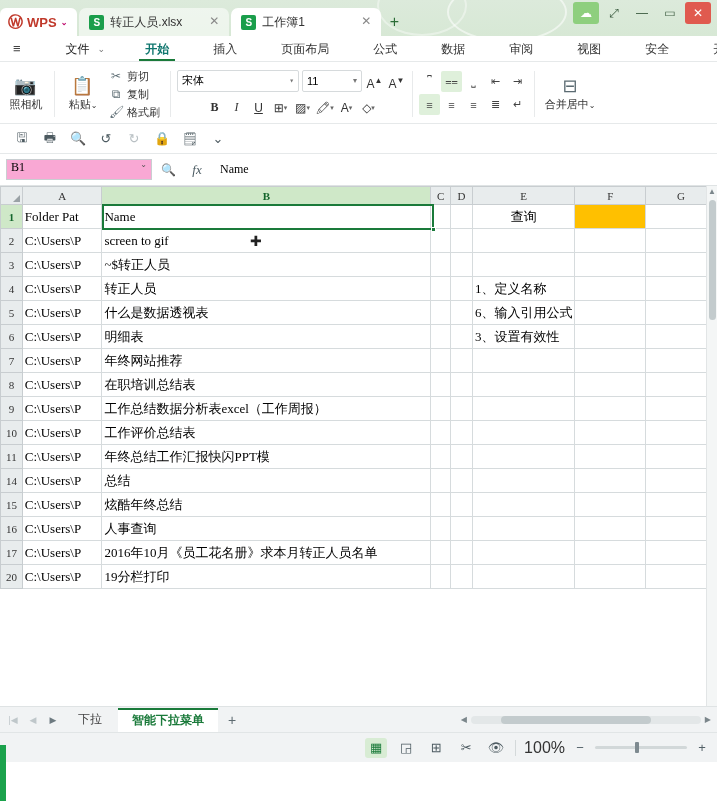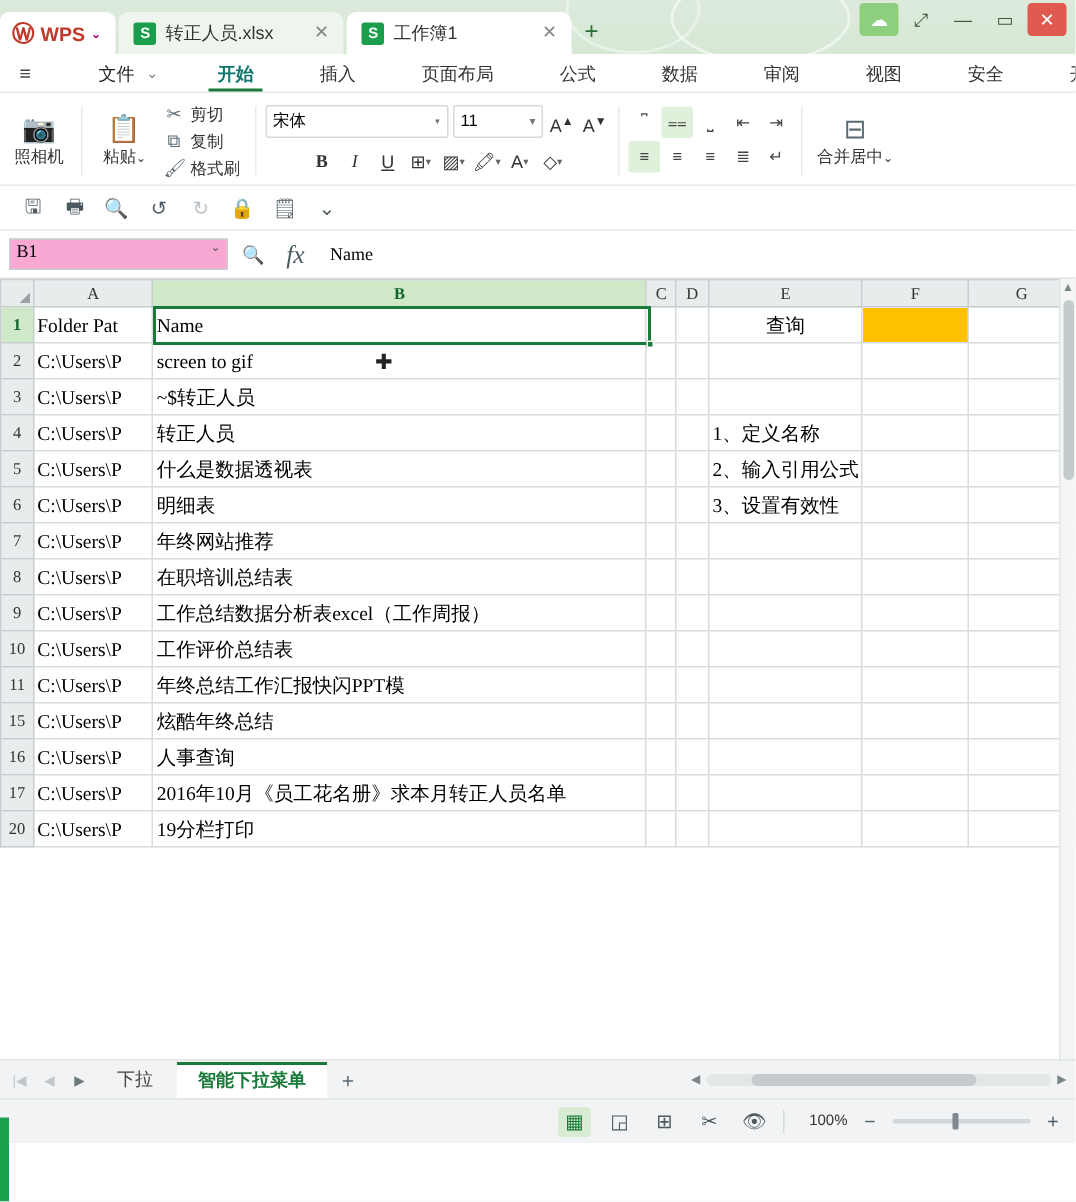--- a/index.html
+++ b/index.html
@@ -156,21 +156,21 @@
     height:32px; background:#fff; display:flex; align-items:center;
     padding:0 6px; gap:6px; border-bottom:1px solid #dfe3e4;
   }
   .namebox {
     width:146px; height:21px; border:1px solid #c9ced1; background:#f9a8d4;
     display:flex; padding:0 4px; font-size:12px;
     font-family:"Liberation Serif", serif;
   }
   .namebox .cv { margin-left:auto; font-size:8px; color:#555; }
   .fb-ic { width:22px; text-align:center; color:#4a5a61; font-size:12px; }
-  .fb-ic.fx { font-style:italic; font-family:"Liberation Serif",serif; font-size:17px; }
+  .fb-ic.fx { font-style:italic; font-family:"Liberation Serif",serif; font-size:13px; }
   .fcontent {
     flex:1; height:21px; display:flex; align-items:center;
     font-size:12px; font-family:"Liberation Serif",serif; padding-left:6px;
   }
 
   
   .gridwrap { position:relative; height:520px; background:#fff; overflow:hidden; }
   table.grid { border-collapse:collapse; table-layout:fixed; }
   .colhead td, .colhead th {
     height:18px; background:#e8eced; border:1px solid #c8cdd0;
@@ -247,21 +247,21 @@
   .statusbar {
     height:30px; background:#f1f3f4; display:flex; align-items:center;
     border-top:1px solid #e1e5e6; padding:0 8px; gap:8px;
   }
   .statusbar .vb {
     width:22px; height:20px; display:flex; align-items:center; justify-content:center;
     font-size:13px; color:#4c5a60; border-radius:3px;
   }
   .statusbar .vb.sel { background:#d8ecd4; color:#1a7a3a; }
   .statusbar .sep { width:1px; height:16px; background:#d4d9da; }
-  .statusbar .zoom { font-size:10px; color:#333; min-width:34px; text-align:right; }
+  .statusbar .zoom { font-size:16px; color:#333; min-width:34px; text-align:right; }
   .zbar { width:92px; height:3px; background:#d2d8d9; position:relative; border-radius:2px; }
   .zbar .zt {
     position:absolute; left:40px; top:-4px; width:4px; height:11px; background:#7e8a90; border-radius:1px;
   }
   .statusbar .pm { font-size:13px; color:#516066; width:14px; text-align:center; }
   .bottom-left-bar {
     position:absolute; left:0; bottom:0; width:6px; height:56px; background:#1ba24c;
   }
 </style>
 </head>
@@ -506,21 +506,21 @@
         <td class="cell"></td>
         <td class="cell"></td>
       </tr>
 
       <tr>
         <td class="rowhead">5</td>
         <td class="cell a">C:\Users\P</td>
         <td class="cell">什么是数据透视表</td>
         <td class="cell"></td>
         <td class="cell"></td>
-        <td class="cell" style="overflow:visible">2、输入引用公式</td>
+        <td class="cell" style="overflow:visible">6、输入引用公式</td>
         <td class="cell"></td>
         <td class="cell"></td>
       </tr>
 
       <tr>
         <td class="rowhead">6</td>
         <td class="cell a">C:\Users\P</td>
         <td class="cell">明细表</td>
         <td class="cell"></td>
         <td class="cell"></td>
@@ -566,20 +566,30 @@
         <td class="cell"></td>
         <td class="cell"></td>
         <td class="cell"></td>
         <td class="cell"></td>
         <td class="cell"></td>
       </tr>
       <tr>
         <td class="rowhead">11</td>
         <td class="cell a">C:\Users\P</td>
         <td class="cell">年终总结工作汇报快闪PPT模</td>
+        <td class="cell"></td>
+        <td class="cell"></td>
+        <td class="cell"></td>
+        <td class="cell"></td>
+        <td class="cell"></td>
+      </tr>
+      <tr>
+        <td class="rowhead">14</td>
+        <td class="cell a">C:\Users\P</td>
+        <td class="cell">总结</td>
         <td class="cell"></td>
         <td class="cell"></td>
         <td class="cell"></td>
         <td class="cell"></td>
         <td class="cell"></td>
       </tr>
       <tr>
         <td class="rowhead">15</td>
         <td class="cell a">C:\Users\P</td>
         <td class="cell">炫酷年终总结</td>

